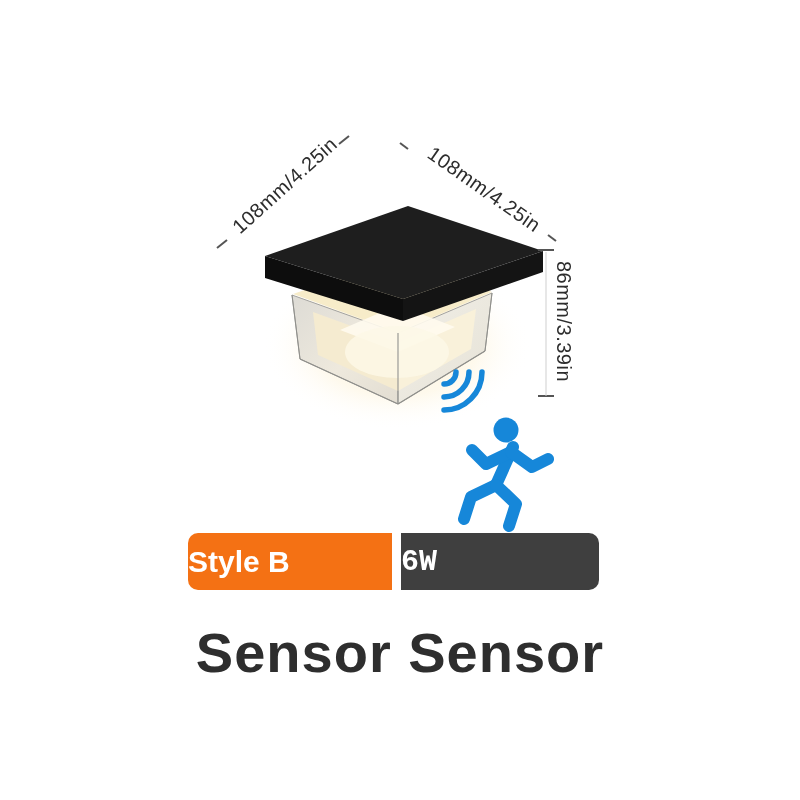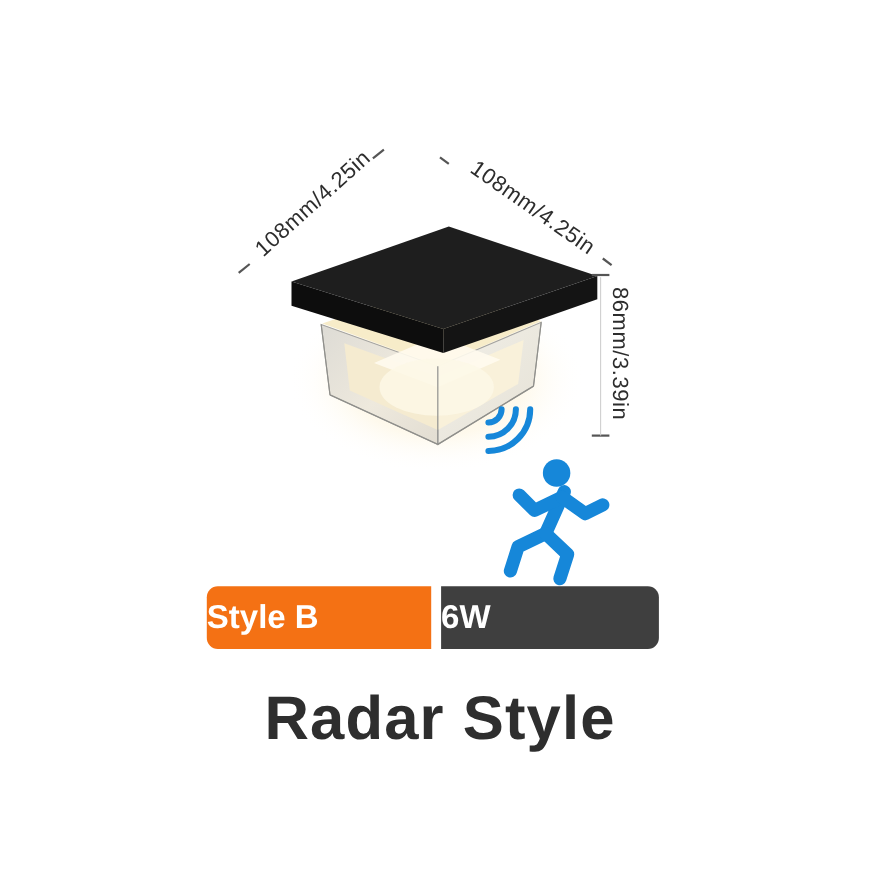--- a/index.html
+++ b/index.html
@@ -16,21 +16,21 @@
   .dim-right{left:402px;top:178px;transform:rotate(35deg);}
   .dim-side{left:481px;top:310px;transform:rotate(90deg);}
   .badges{
     position:absolute;left:188px;top:533px;display:flex;gap:9px;
   }
   .badge{
     height:57px;display:flex;align-items:center;
     color:#ffffff;font-size:30px;font-weight:700;
   }
   .badge-style{width:204px;background:#F47114;border-radius:10px 0 0 10px;}
-  .badge-watt{width:198px;background:#3F3F3F;border-radius:0 10px 10px 0;}
+  .badge-watt{width:198px;background:#3F3F3F;border-radius:0 10px 10px 0;font-family:Liberation Mono, monospace;}
   .title{
     position:absolute;left:0;top:620px;width:800px;text-align:center;
     font-size:56px;font-weight:700;color:#2e2e2e;letter-spacing:1px;
   }
 </style>
 </head>
 <body>
 
 <div class="stage">
 
@@ -111,15 +111,15 @@
 
   <div class="badges">
     <div class="badge badge-style">
       <span>Style B</span>
     </div>
     <div class="badge badge-watt">
       <span>6W</span>
     </div>
   </div>
 
-  <div class="title">Radar Style</div>
+  <div class="title">Sensor Sensor</div>
 
 </div>
 
 </body></html>

